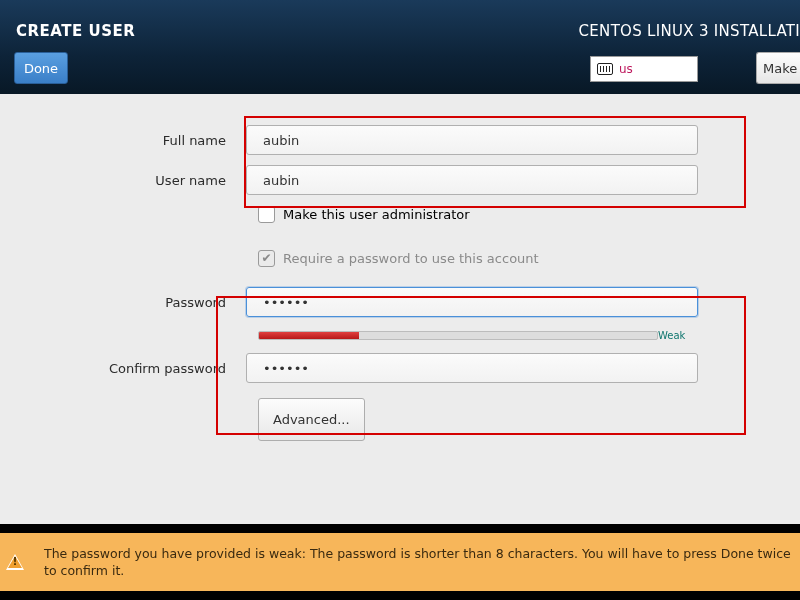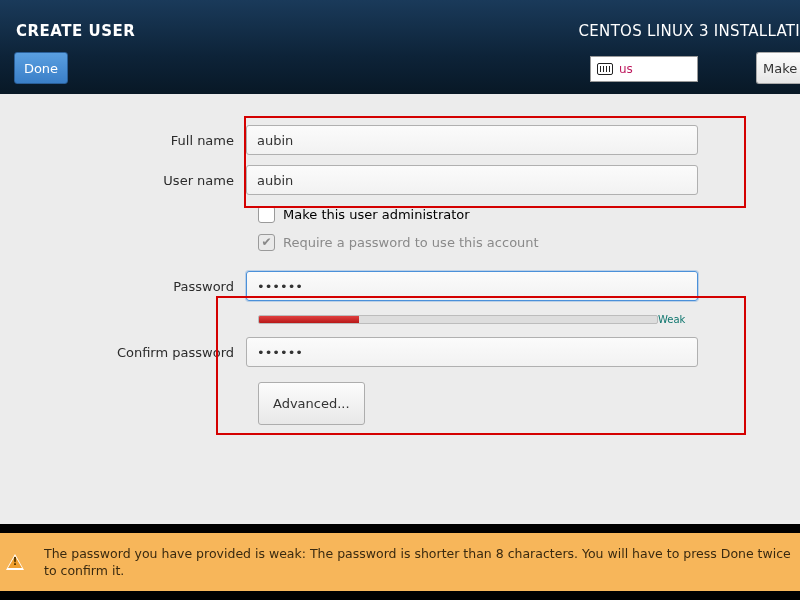--- a/index.html
+++ b/index.html
@@ -46,36 +46,36 @@
   font-size: 13px; color:#333; cursor:pointer;
   padding-left:6px; text-align:left;
 }
 .content {
   background: #ececec;
   height: 430px;
   position: relative;
 }
 .form-area { position:absolute; left:0; right:0; top:0; padding-top:26px; }
 .row { display:flex; align-items:center; height:40px; }
-.lbl { width:246px; text-align:right; padding-right:12px; font-size:13px; color:#2b2b2b; }
+.lbl { width:246px; text-align:right; padding-right:20px; font-size:13px; color:#2b2b2b; }
 .field { width:452px; }
 input[type=text], input[type=password] {
   width:100%; height:30px;
   border:1px solid #b0b0b0; border-radius:3px;
   background: linear-gradient(to bottom,#fbfbfb,#f2f2f2);
-  padding: 0 10px; font-size:13px; color:#333;
+  padding: 0 16px; font-size:13px; color:#333;
   outline:none;
 }
 input.focused { border:1px solid #4a90d9; box-shadow: 0 0 0 1px rgba(74,144,217,0.3); }
 .tip-row { padding-left:258px; font-size:12px; color:#555; margin:4px 0 10px; }
 .tip-row b { color:#333; }
 .chk-row { padding-left:258px; font-size:13px; display:flex; align-items:center; height:28px; }
 .chkbox { width:17px; height:17px; border:1px solid #9a9a9a; border-radius:3px; background:#fff; margin-right:8px; display:inline-flex; align-items:center; justify-content:center; }
 .chkbox.checked::after { content:"✔"; font-size:12px; color:#888; }
-.chk-row.disabled { color:#8a8a8a; }
+.chk-row.disabled { color:#8a8a8a;margin-top:16px; }
 .chk-row.disabled .chkbox { background:#eaeaea; }
 .strength-row { padding-left:258px; display:flex; align-items:center; height:26px; }
 .strength-bar { width:400px; height:9px; border:1px solid #bcbcbc; border-radius:2px; background:#ddd; position:relative; overflow:hidden; }
 .strength-fill { position:absolute; left:0; top:0; bottom:0; width:25%; background:linear-gradient(to bottom,#e04040,#b81818); }
 .strength-text { font-size:10px; color:#0f766e; }
 .adv-btn {
   margin-left:258px; margin-top:10px;
   height:43px; padding:0 14px;
   background:linear-gradient(to bottom,#fcfcfc,#e8e8e8);
   border:1px solid #adadad; border-radius:3px;

